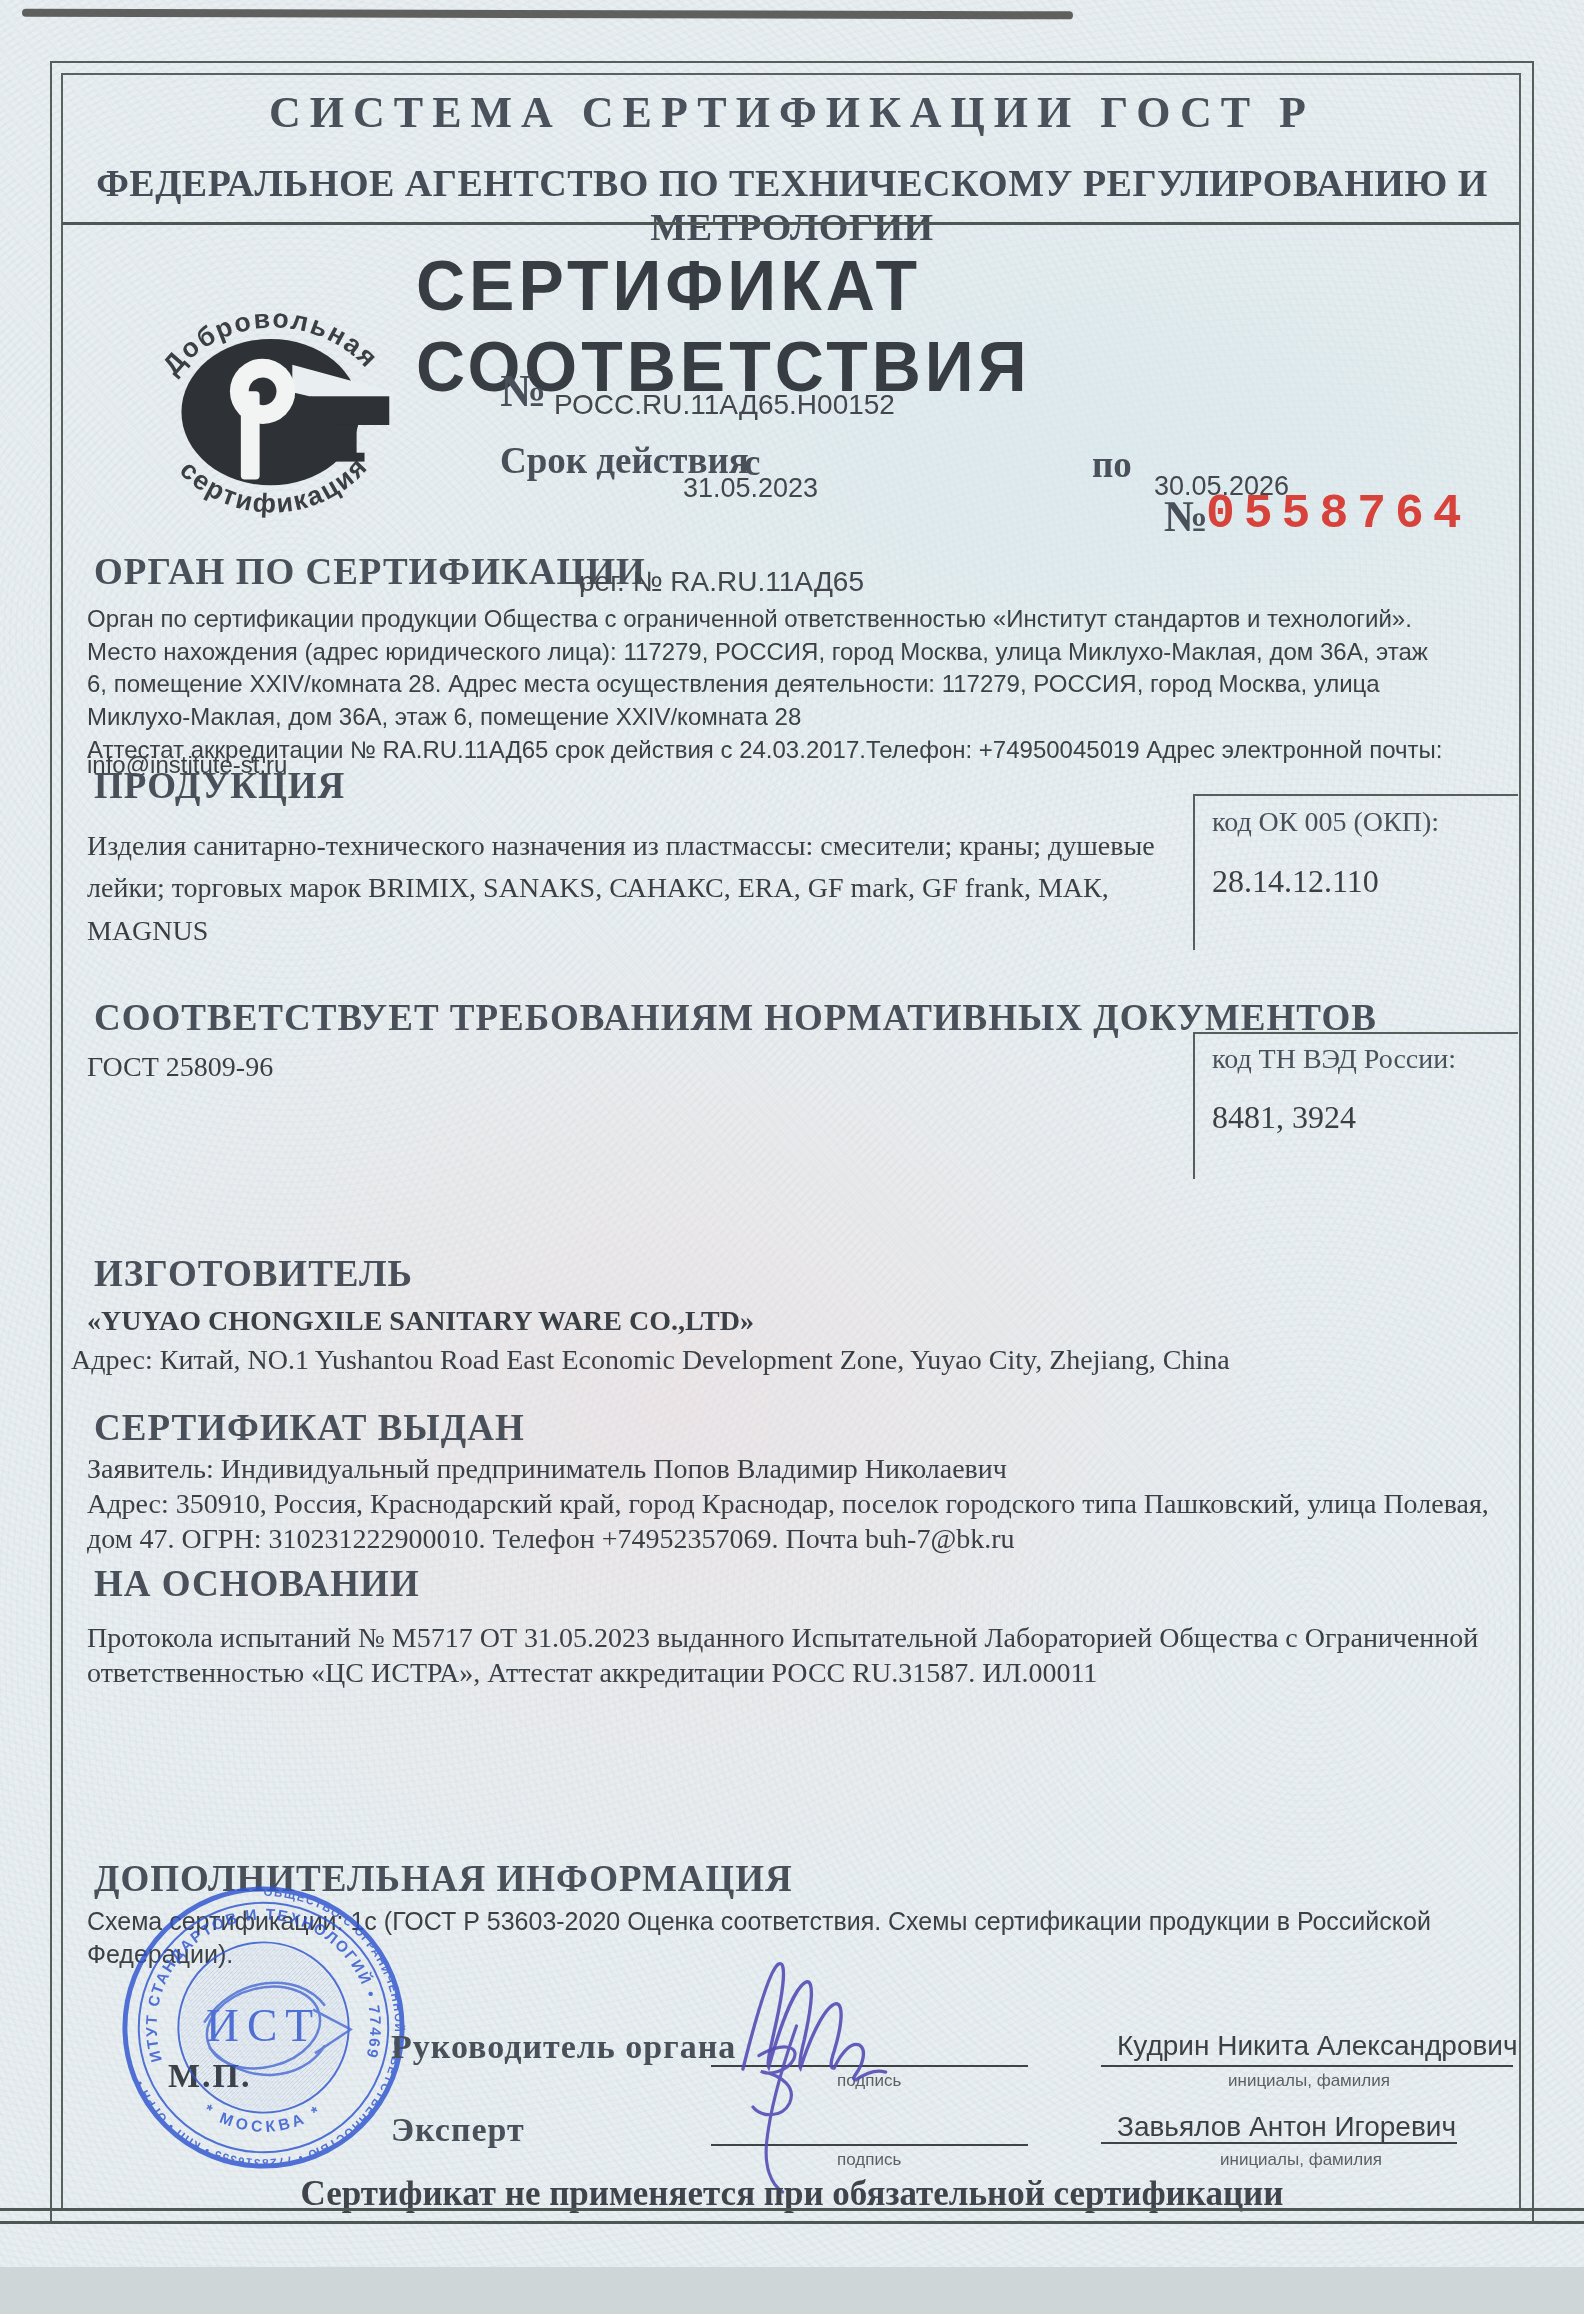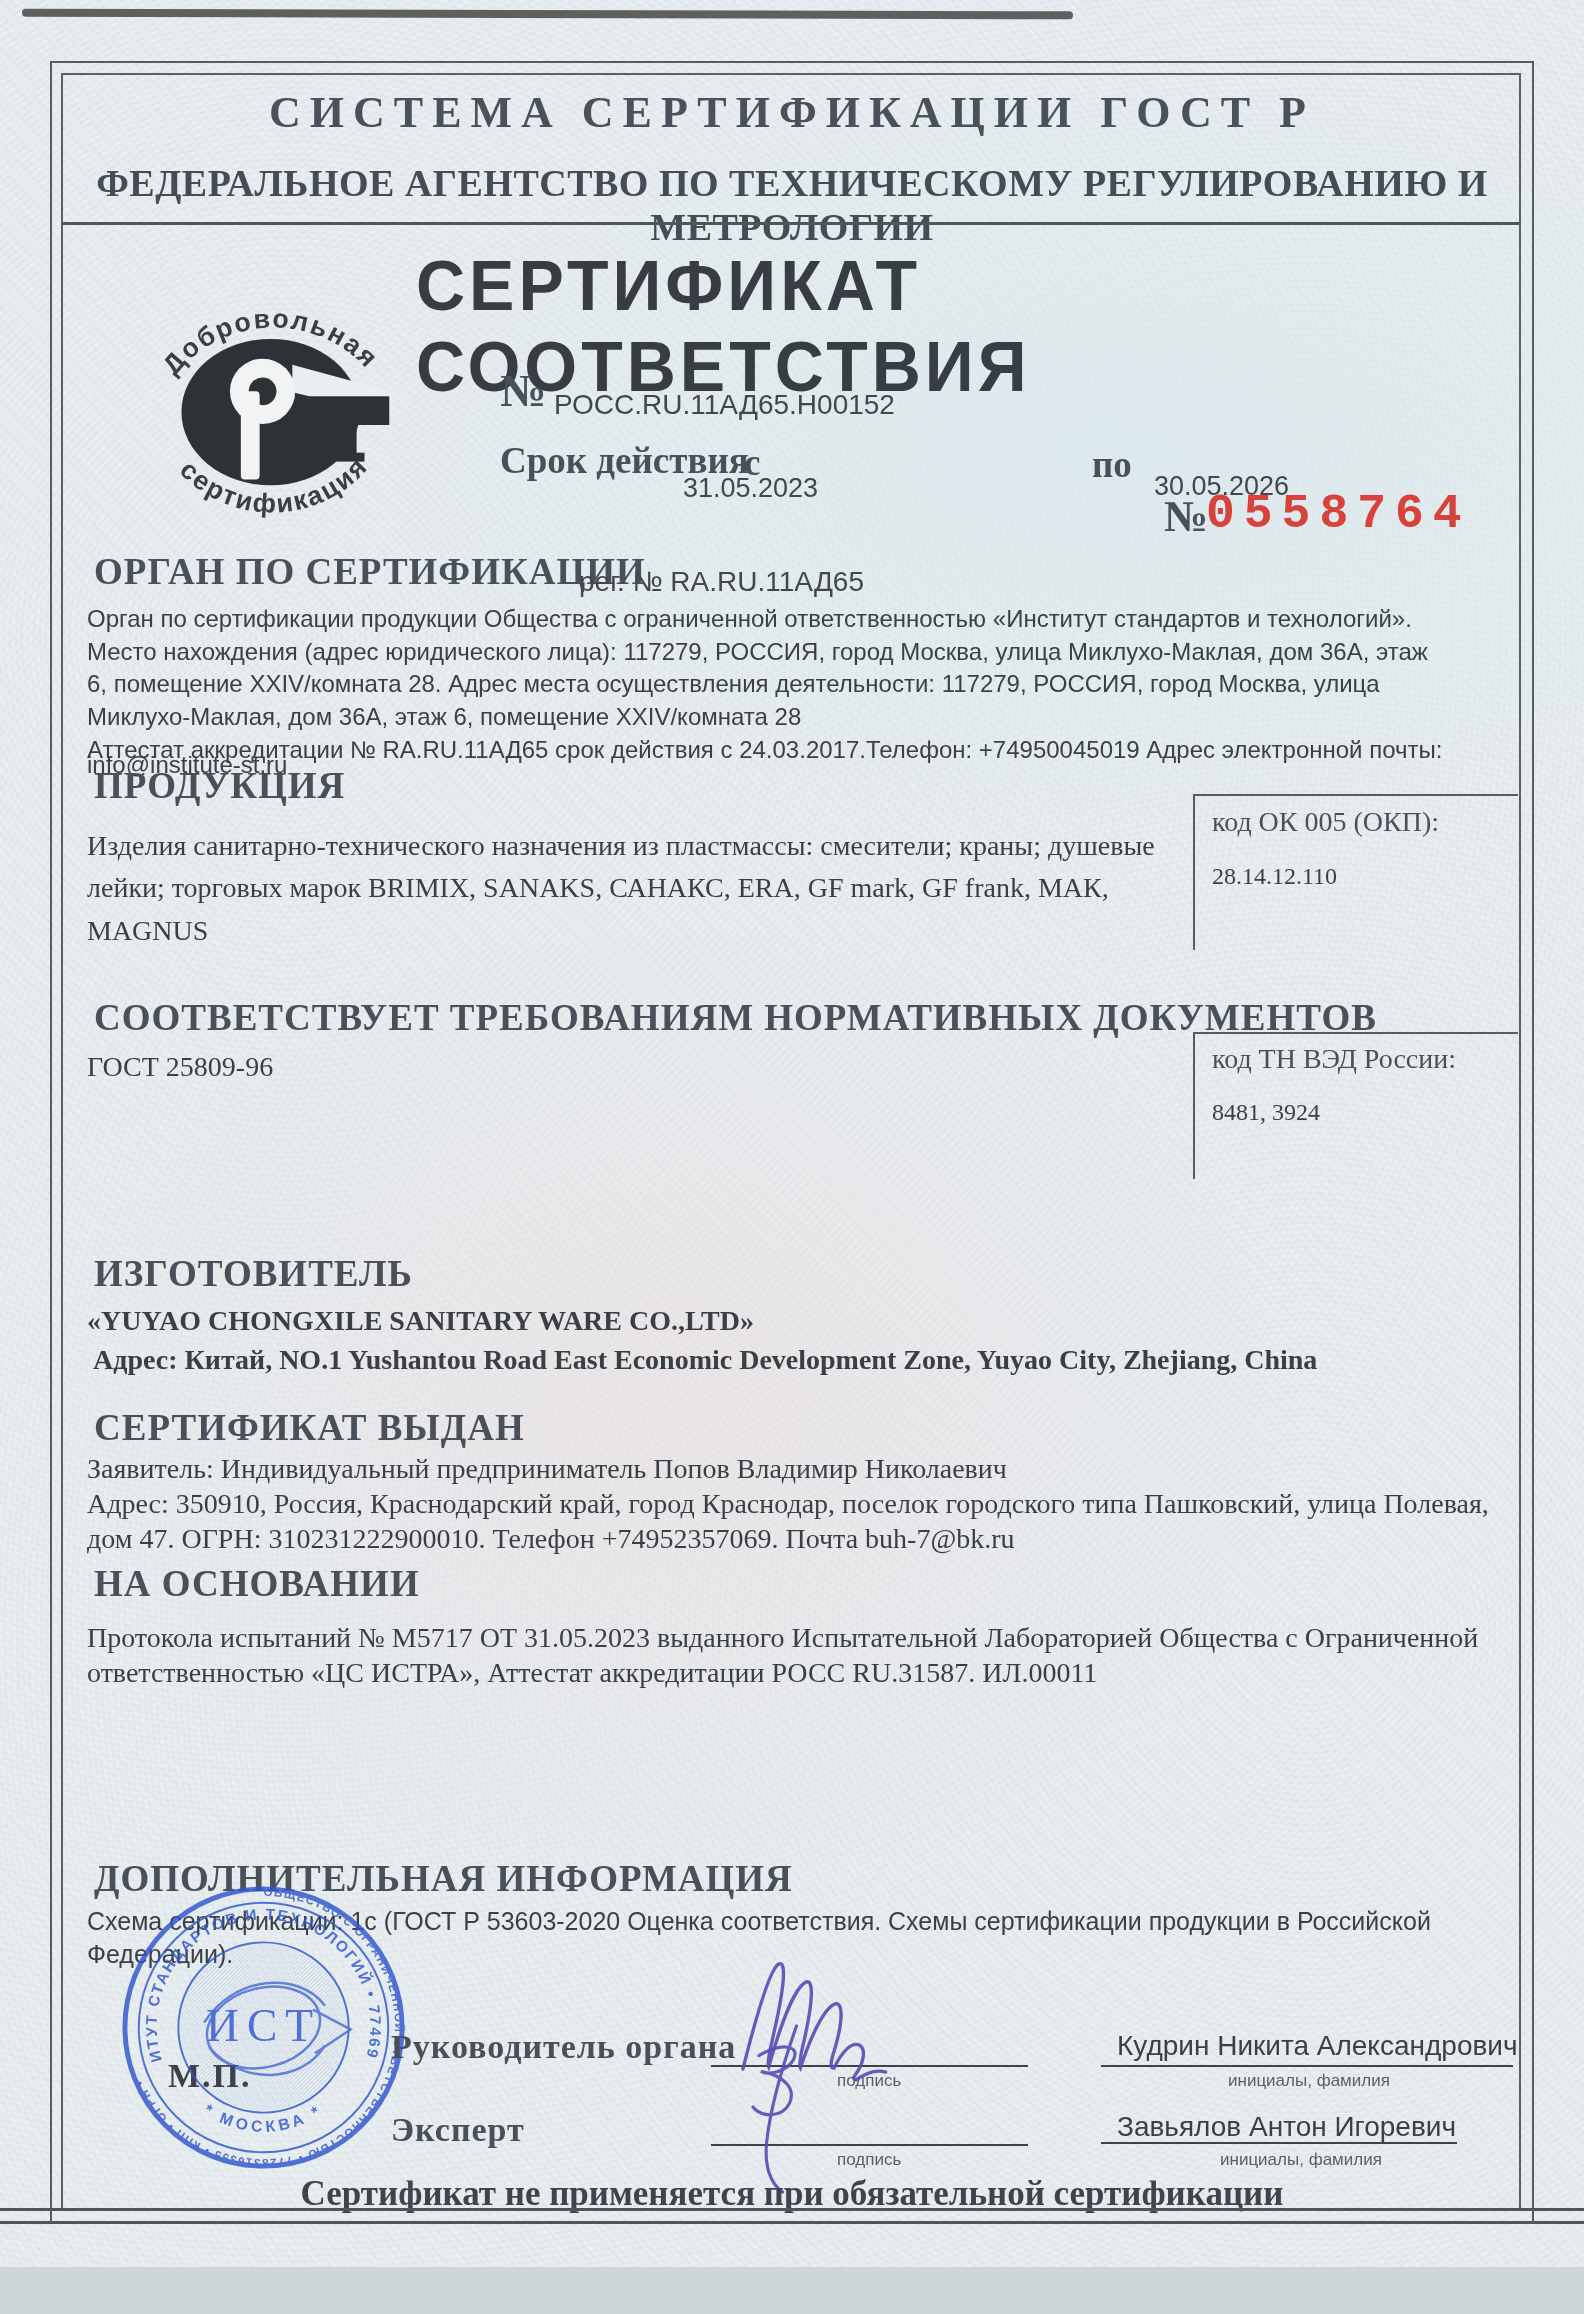--- a/index.html
+++ b/index.html
@@ -38,21 +38,21 @@
   .validity-label{font-size:37px;font-weight:700;color:#4a505a;}
   .date{font-family:"Liberation Sans",sans-serif;font-size:27px;color:#43474d;}
   .blank-label{font-size:44px;font-weight:700;color:#4a505a;}
   .blank-value{font-family:Liberation Mono, monospace;font-size:48px;font-weight:700;letter-spacing:9px;color:#d7423b;}
   
   .sec-h{font-size:37px;font-weight:700;letter-spacing:1px;color:#49505a;}
   .reg{font-family:"Liberation Sans",sans-serif;font-size:28px;color:#43474d;}
   .sans-line{font-family:"Liberation Sans",sans-serif;font-size:24px;color:#3c4045;line-height:33px;white-space:nowrap;text-align:center;}
   .serif-line{font-size:28px;color:#3a3f46;white-space:nowrap;}
   .cell-label{font-size:28px;color:#4a505a;}
-  .cell-value{font-size:24px;color:#3a3f46;}
+  .cell-value{font-size:32px;color:#3a3f46;}
   .vline{background:#565e5b;width:2px;}
   .hline{background:#565e5b;height:2px;}
   .small-cap{font-family:"Liberation Sans",sans-serif;font-size:17px;color:#5a5f64;}
   .sig-name{font-family:"Liberation Sans",sans-serif;font-size:28px;color:#3c4045;white-space:nowrap;}
   .sign-rule{height:2px;background:#3f4346;}
   .footer-note{left:0;top:2174px;width:1584px;text-align:center;font-size:35px;font-weight:700;color:#3f444c;}
   .mp{font-size:34px;font-weight:600;color:#3c4148;letter-spacing:2px;}
   .stamp{opacity:.82;}
   .sig-ink{opacity:.9;}
 </style>
@@ -131,21 +131,21 @@
   <div class="abs sec-h" style="left:94px;top:996px;">СООТВЕТСТВУЕТ ТРЕБОВАНИЯМ НОРМАТИВНЫХ ДОКУМЕНТОВ</div>
   <div class="abs serif-line" style="left:87px;top:1051px;">ГОСТ 25809-96</div>
 
   <div class="abs hline" style="left:1193px;top:1032px;width:325px;"></div>
   <div class="abs vline" style="left:1193px;top:1032px;height:147px;"></div>
   <div class="abs cell-label" style="left:1212px;top:1043px;">код ТН ВЭД России:</div>
   <div class="abs cell-value" style="left:1212px;top:1099px;">8481, 3924</div>
 
   <div class="abs sec-h" style="left:94px;top:1252px;">ИЗГОТОВИТЕЛЬ</div>
   <div class="abs serif-line" style="left:87px;top:1305px;font-weight:600;">«YUYAO CHONGXILE SANITARY WARE CO.,LTD»</div>
-  <div class="abs serif-line" style="left:93px;top:1344px;font-weight:bold;">Адрес: Китай, NO.1 Yushantou Road East Economic Development Zone, Yuyao City, Zhejiang, China</div>
+  <div class="abs serif-line" style="left:71px;top:1344px;">Адрес: Китай, NO.1 Yushantou Road East Economic Development Zone, Yuyao City, Zhejiang, China</div>
 
   <div class="abs serif-line" style="left:87px;top:1453px;">Заявитель: Индивидуальный предприниматель Попов Владимир Николаевич</div>
   <div class="abs sec-h" style="left:94px;top:1406px;">СЕРТИФИКАТ ВЫДАН</div>
   <div class="abs serif-line" style="left:87px;top:1488px;">Адрес: 350910, Россия, Краснодарский край, город Краснодар, поселок городского типа Пашковский, улица Полевая,</div>
   <div class="abs serif-line" style="left:87px;top:1523px;">дом 47. ОГРН: 310231222900010. Телефон +74952357069. Почта buh-7@bk.ru</div>
 
   <div class="abs sec-h" style="left:94px;top:1562px;">НА ОСНОВАНИИ</div>
   <div class="abs serif-line" style="left:87px;top:1622px;">Протокола испытаний № М5717 ОТ 31.05.2023 выданного Испытательной Лабораторией Общества с Ограниченной</div>
   <div class="abs serif-line" style="left:87px;top:1657px;">ответственностью «ЦС ИСТРА», Аттестат аккредитации РОСС RU.31587. ИЛ.00011</div>
 

